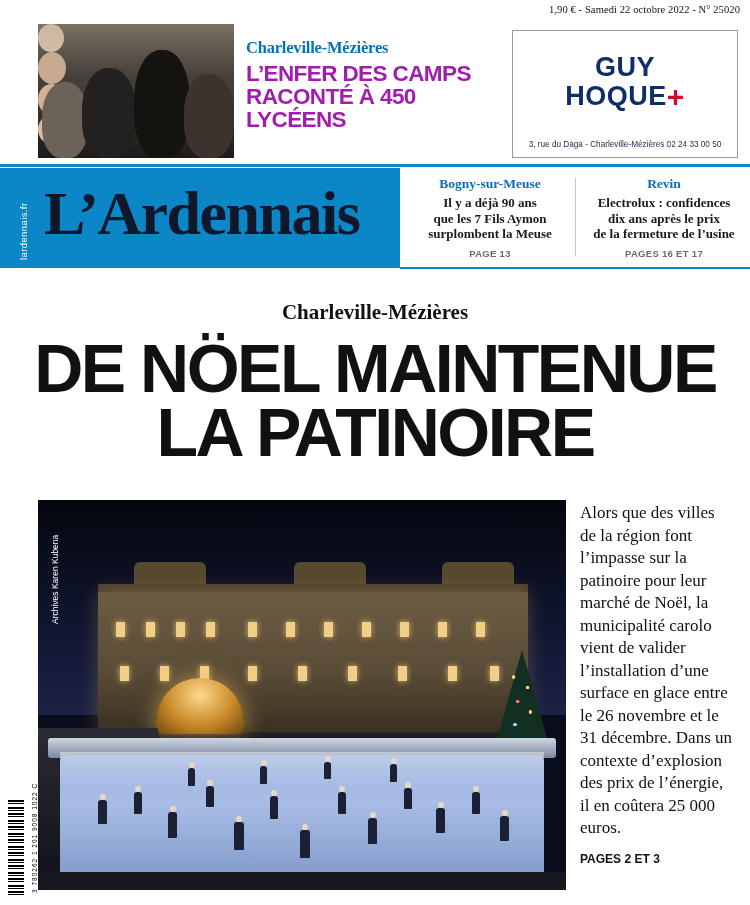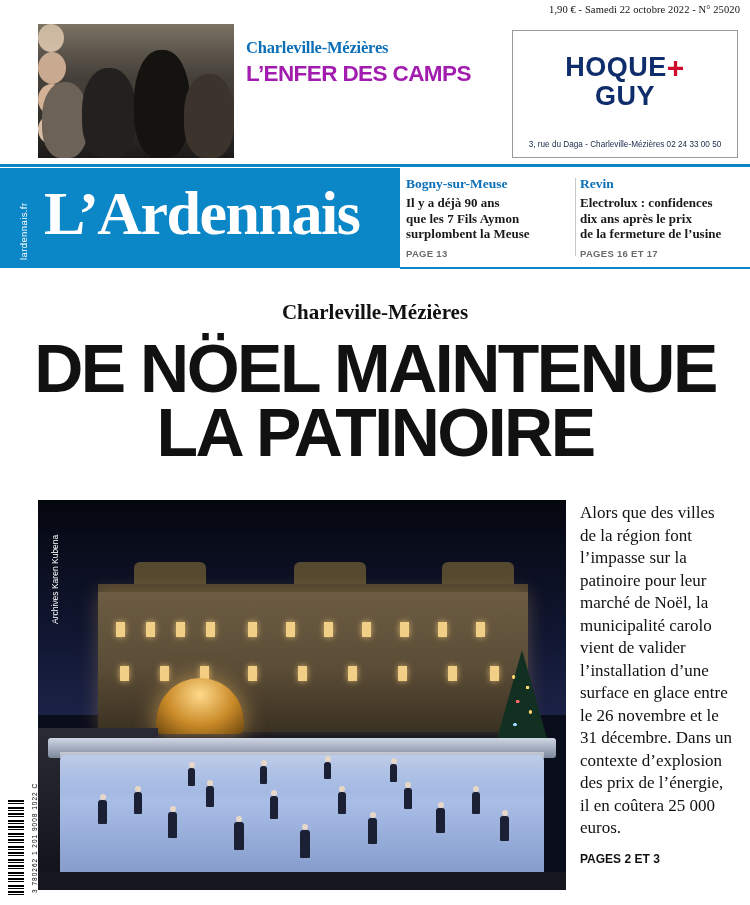--- a/index.html
+++ b/index.html
@@ -168,34 +168,35 @@
     font-family: "Liberation Sans", sans-serif;
   }
   .masthead {
     position: absolute;
     left: 44px;
     top: 14px;
     font-family: "Liberation Serif", serif;
     font-weight: bold;
     font-size: 62px;
     line-height: 62px;
-    color: #ffffff;
+    color: #0f172a;
     letter-spacing: -1.5px;
   }
   .band-cols {
     position: absolute;
     left: 400px;
     top: 0;
     width: 350px;
     height: 100px;
   }
   .band-col {
     position: absolute;
     top: 8px;
     width: 168px;
+    text-align: center;
     font-family: "Liberation Serif", serif;
   }
   .band-col.left { left: 6px; }
   .band-col.right { left: 180px; }
   .band-divider {
     position: absolute;
     left: 175px;
     top: 10px;
     width: 1px;
     height: 78px;
@@ -444,29 +445,30 @@
       <div class="tp-head2"></div>
       <div class="tp-figure tp-f3"></div>
       <div class="tp-head3"></div>
       <div class="tp-figure tp-f4"></div>
       <div class="tp-head4"></div>
     </div>
     <div class="teaser-text">
       <div class="teaser-kicker">Charleville-Mézières</div>
       <div class="teaser-title">
         <div>L’ENFER DES CAMPS</div>
+        <div>RACONTÉ À 450 LYCÉENS</div>
       </div>
 
     </div>
   </div>
 
   <div class="ad">
     <div class="ad-logo">
+      <div>GUY</div>
       <div><span>HOQUE</span><span class="ad-plus">+</span></div>
-      <div>GUY</div>
     </div>
     <div class="ad-addr">3, rue du Daga - Charleville-Mézières 02 24 33 00 50</div>
   </div>
 
   <div class="band">
     <div class="band-rule-top"></div>
     <div class="band-blue">
       <div class="vertical-url">
         <span>lardennais.fr</span>
       </div>

